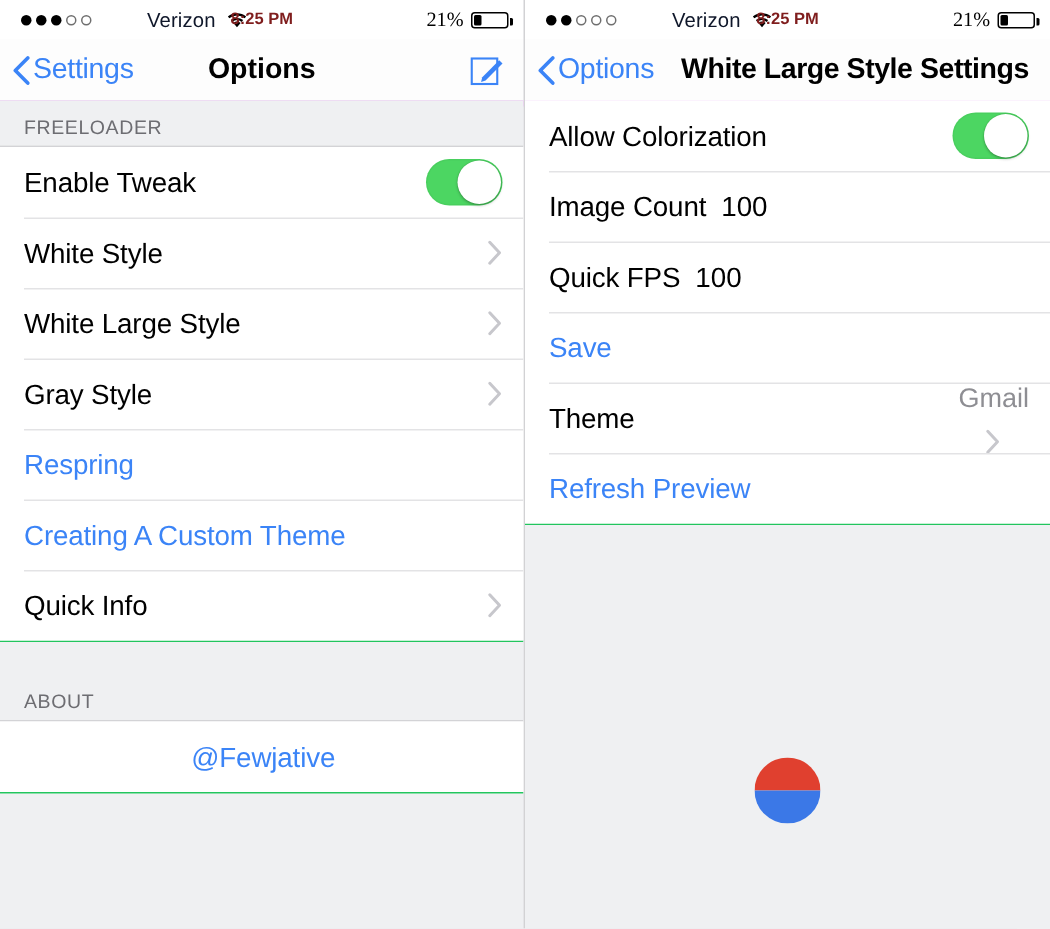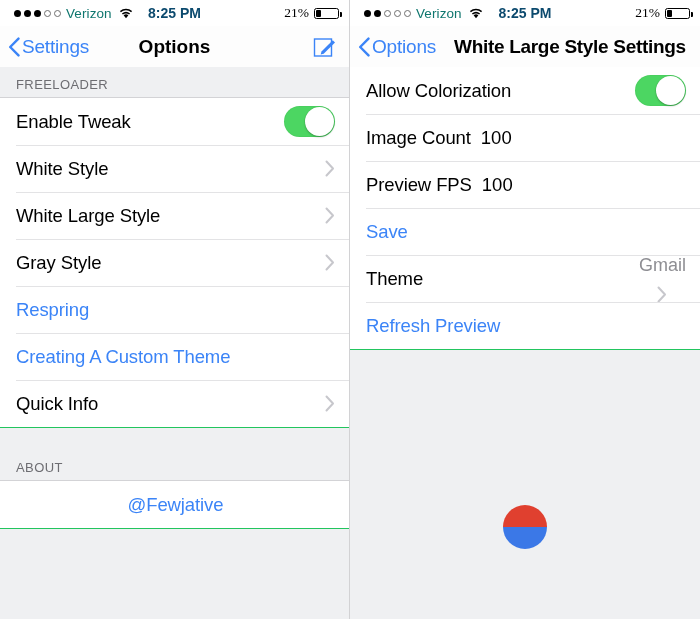--- a/index.html
+++ b/index.html
@@ -17,24 +17,24 @@
   
   .statusbar{
     height:26px;background:#ffffff;position:relative;
     display:flex;align-items:center;
   }
   .sb-left{position:absolute;left:14px;display:flex;align-items:center;gap:5px;}
   .dots{display:flex;align-items:center;gap:3px;}
   .dot{width:7px;height:7px;border-radius:50%;box-sizing:border-box;}
   .dot.on{background:#000;}
   .dot.off{background:#fff;border:1px solid #6f6f6f;}
-  .carrier{font-size:13.5px;color:#0f766e;letter-spacing:.1px;}
+  .carrier{font-size:13.5px;color:#0f172a;letter-spacing:.1px;margin-left:32px;}
   .wifi{width:14px;height:11px;position:relative;margin-left:2px;}
   .wifi svg{display:block;}
-  .sb-center{position:absolute;left:0;right:0;text-align:center;font-size:14px;font-weight:bold;color:#0c4a6e;}
+  .sb-center{position:absolute;left:0;right:0;text-align:center;font-size:11px;font-weight:bold;color:#7f1d1d;}
   .sb-right{position:absolute;right:10px;display:flex;align-items:center;gap:5px;}
   .batt-pct{font-size:13.5px;color:#000;font-family:Liberation Serif, serif;}
   .batt{width:25px;height:11px;border:1px solid #000;border-radius:2.5px;position:relative;box-sizing:border-box;}
   .batt:after{content:"";position:absolute;right:-4px;top:3px;width:2px;height:5px;background:#000;border-radius:0 1px 1px 0;}
   .batt-fill{position:absolute;left:1px;top:1px;bottom:1px;background:#000;border-radius:1px;}
 
   
   .navbar{
     height:41px;background:#fdfdfd;position:relative;
     border-bottom:4px solid #d946ef;display:flex;align-items:center;
@@ -287,21 +287,21 @@
               </span>
           </span>
         </div>
 
         <div class="row">
           <span class="row-label">Image Count</span>
           <span class="row-value">100</span>
         </div>
 
         <div class="row">
-          <span class="row-label">Preview FPS</span>
+          <span class="row-label">Quick FPS</span>
           <span class="row-value">100</span>
         </div>
 
         <div class="row">
           <span class="row-label blue">Save</span>
         </div>
 
         <div class="row">
           <span class="row-label">Theme</span>
           <span class="row-right">

